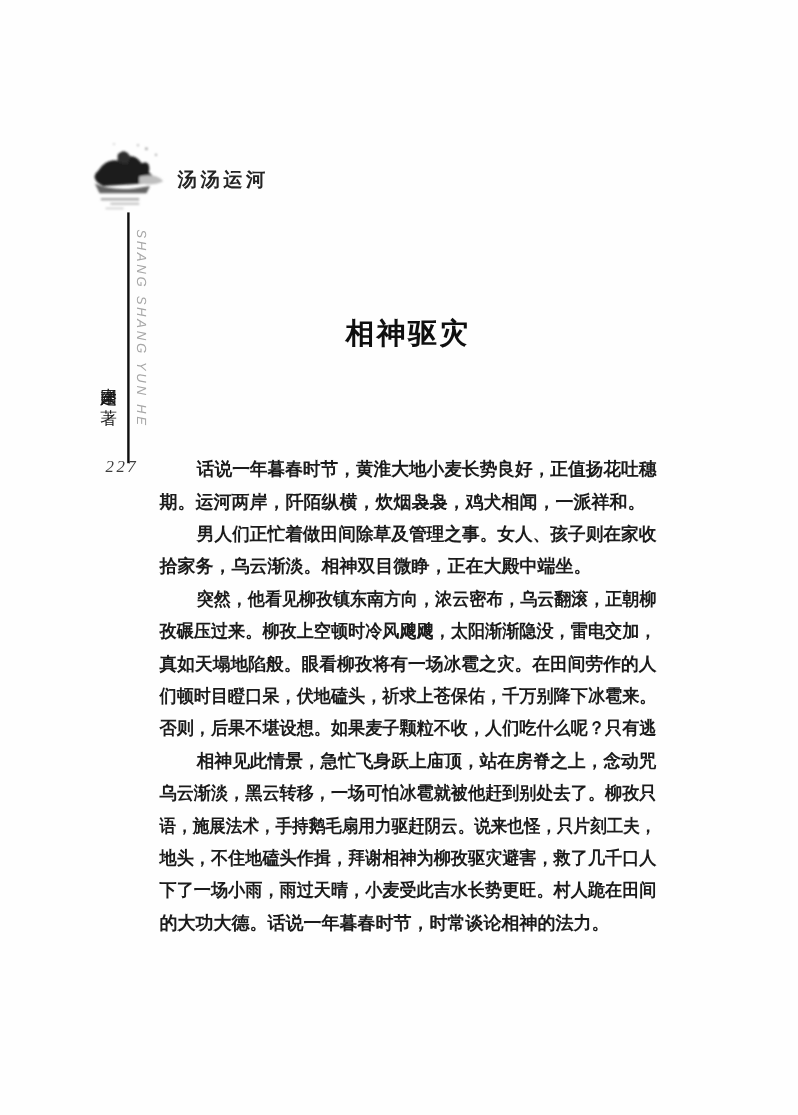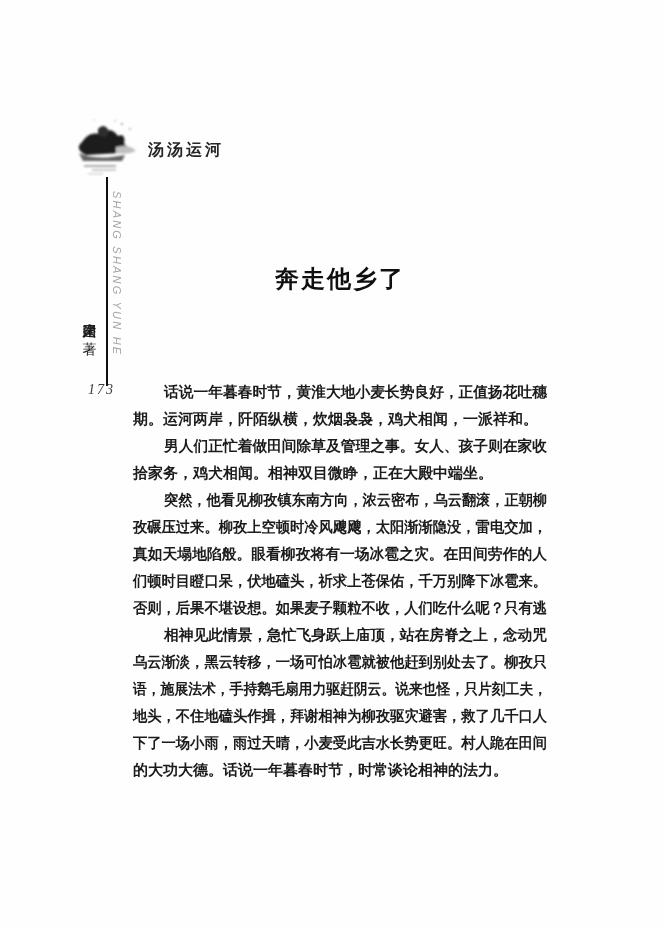--- a/index.html
+++ b/index.html
@@ -73,35 +73,35 @@
   </div>
 
   <div class="series-title">汤汤运河</div>
 
   <div class="spine-rule"></div>
 
   <div class="series-pinyin">SHANG SHANG YUN HE</div>
 
   <div class="author-vertical">秦建国／著</div>
 
-  <div class="page-number">173</div>
+  <div class="page-number">227</div>
 
   <div class="article">
-    <div class="article-title">奔走他乡了</div>
+    <div class="article-title">相神驱灾</div>
 
     <div class="body-text">
 
       <div class="para">
         <div class="line first full"><span style="transform: scaleX(0.982051);">话说一年暮春时节，黄淮大地小麦长势良好，正值扬花吐穗</span></div>
         <div class="line"><span>期。运河两岸，阡陌纵横，炊烟袅袅，鸡犬相闻，一派祥和。</span></div>
       </div>
 
       <div class="para">
         <div class="line first full"><span style="transform: scaleX(0.982051);">男人们正忙着做田间除草及管理之事。女人、孩子则在家收</span></div>
-        <div class="line"><span>拾家务，鸡犬相闻。相神双目微睁，正在大殿中端坐。</span></div>
+        <div class="line"><span>拾家务，乌云渐淡。相神双目微睁，正在大殿中端坐。</span></div>
       </div>
 
       <div class="para">
         <div class="line first full"><span style="transform: scaleX(0.945679);">突然，他看见柳孜镇东南方向，浓云密布，乌云翻滚，正朝柳</span></div>
         <div class="line full"><span style="transform: scaleX(0.951724);">孜碾压过来。柳孜上空顿时冷风飕飕，太阳渐渐隐没，雷电交加，</span></div>
         <div class="line full"><span style="transform: scaleX(0.985714);">真如天塌地陷般。眼看柳孜将有一场冰雹之灾。在田间劳作的人</span></div>
         <div class="line full"><span style="transform: scaleX(0.951724);">们顿时目瞪口呆，伏地磕头，祈求上苍保佑，千万别降下冰雹来。</span></div>
         <div class="line full"><span style="transform: scaleX(0.951724);">否则，后果不堪设想。如果麦子颗粒不收，人们吃什么呢？只有逃</span></div>
       </div>
 

